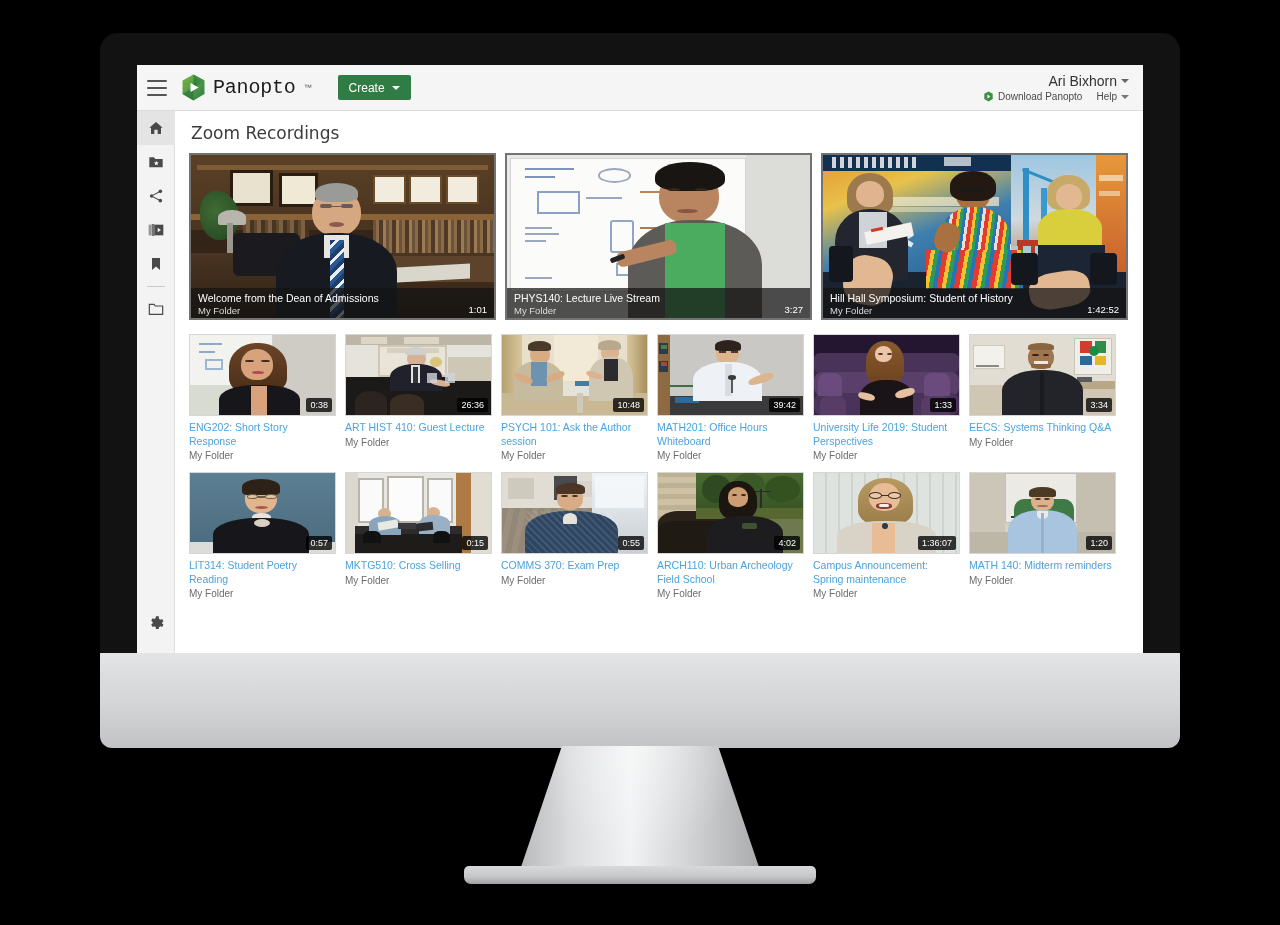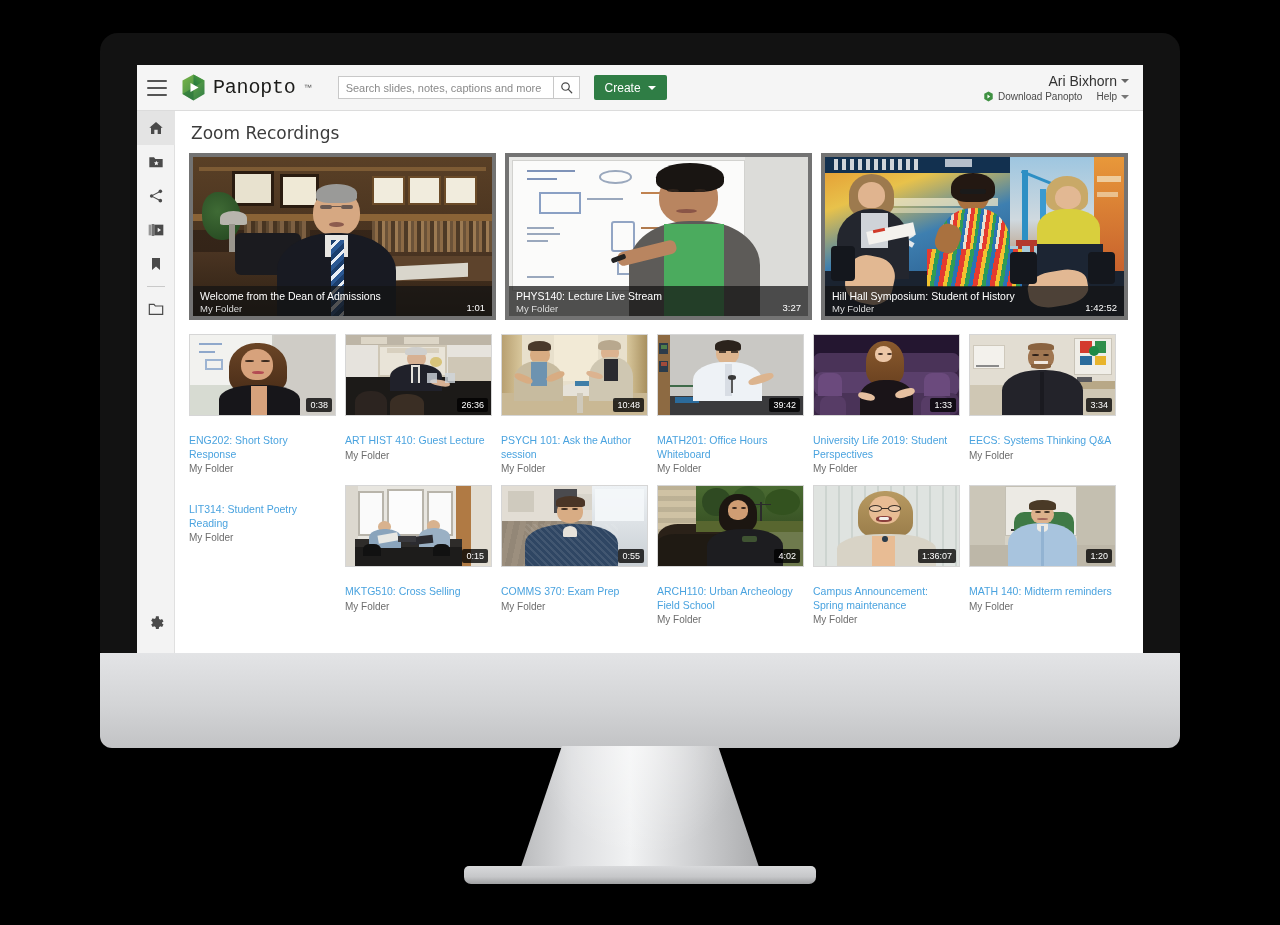--- a/index.html
+++ b/index.html
@@ -166,21 +166,21 @@
     margin: 0 0 10px 2px;
     font-family: "DejaVu Sans", sans-serif;
   }
 
   
   .featured-row { display: flex; gap: 9px; margin-bottom: 14px; }
   .featured-card {
     position: relative;
     width: 307px; height: 167px;
     overflow: hidden;
-    border: 4px solid #737373;
+    border: 2px solid #737373;
     cursor: pointer;
     background:#222;
   }
   .featured-card .thumb { position:absolute; inset:0; }
   .featured-overlay {
     position:absolute; left:0; right:0; bottom:0;
     height: 30px;
     background: rgba(20,20,20,0.72);
     color:#fff;
     padding: 2px 7px 0 7px;
@@ -202,21 +202,21 @@
   }
   .grid-thumb { position:absolute; inset:0; }
   .dur-badge {
     position:absolute; right:3px; bottom:3px;
     background: rgba(0,0,0,0.78);
     color:#fff; font-size:9px; line-height:12px;
     padding: 1px 4px; border-radius:2px;
   }
   .grid-title {
     font-size: 10.5px; line-height: 13.5px;
-    color: #4aa3df; margin-top: 18px;
+    color: #4aa3df; margin-top: 5px;
     max-width: 145px;
   }
   .grid-folder { font-size: 10px; line-height:13px; color:#6d6d6d; margin-top: 1px; }
 
   
   .scene { position:absolute; inset:0; overflow:hidden; }
   .scene i { position:absolute; display:block; }
 
   
   .sc-dean { background: linear-gradient(180deg,#3c2a1c 0%,#2e2015 100%); }
@@ -270,29 +270,20 @@
               </defs>
               <path d="M25 1 L47 13 L47 40 L25 53 L3 40 L3 13 Z" fill="url(#pg1)"></path>
               <path d="M25 1 L47 13 L25 27 Z" fill="url(#pg2)" opacity=".85"></path>
               <path d="M3 40 L25 27 L25 53 Z" fill="#1f6b38" opacity=".55"></path>
               <path d="M19 18 L35 27 L19 36 Z" fill="#ffffff"></path>
             </svg>
             <span class="brand-name">Panopto</span>
             <span class="brand-tm">™</span>
           </div>
 
-          <div class="search-wrap">
-            <input id="search-input" type="text" placeholder="Search slides, notes, captions and more" style="">
-            <button class="search-btn">
-              <svg width="13" height="13" viewBox="0 0 16 16">
-                <circle cx="6.8" cy="6.8" r="4.6" fill="none" stroke="#4a4a4a" stroke-width="1.5"></circle>
-                <line x1="10.3" y1="10.3" x2="14.4" y2="14.4" stroke="#4a4a4a" stroke-width="1.6" stroke-linecap="round"></line>
-              </svg>
-            </button>
-          </div>
 
           <button class="create-btn">
             <span>Create</span>
             <span class="caret-down"></span>
           </button>
 
           <div class="topbar-right">
             <div class="user-row">
               <span class="user-name">Ari Bixhorn</span>
               <span class="caret-down user-caret"></span>
@@ -675,20 +666,35 @@
                   <div class="dur-badge">3:34</div>
                 </div>
                 <div class="grid-title">EECS: Systems Thinking Q&amp;A</div>
                 <div class="grid-folder">My Folder</div>
               </div>
             </div>
 
             <div class="grid-row">
 
               <div class="grid-card">
+                <div class="grid-thumb-wrap">
+                  <div class="grid-thumb scene sc-blue">
+                    <i style="left:0;top:86%;width:100%;height:14%;background:#dcdcd8"></i>
+                    <i class="head" style="left:38%;top:12%;width:22%;height:38%;background:#e2b58e"></i>
+                    <i style="left:36%;top:8%;width:26%;height:20%;background:#2e2118;border-radius:50% 50% 18% 18%"></i>
+                    <i style="left:39%;top:26%;width:8%;height:7%;border:1.5px solid #6b5a44;border-radius:50%;background:rgba(255,255,255,.18)"></i>
+                    <i style="left:52%;top:26%;width:8%;height:7%;border:1.5px solid #6b5a44;border-radius:50%;background:rgba(255,255,255,.18)"></i>
+                    <i style="left:47%;top:29%;width:5%;height:1.5px;background:#6b5a44"></i>
+                    <i style="left:45%;top:41%;width:9%;height:4%;background:#a85a52;border-radius:50%"></i>
+                    <i style="left:43%;top:50%;width:13%;height:10%;background:#e8e4dd;border-radius:50% 50% 20% 20%"></i>
+                    <i class="body-sh" style="left:16%;top:56%;width:66%;height:44%;background:#17161a"></i>
+                    <i style="left:44%;top:58%;width:11%;height:10%;background:#d8cfc2;border-radius:50%"></i>
+                  </div>
+                  <div class="dur-badge">0:57</div>
+                </div>
                 <div class="grid-title">LIT314: Student Poetry Reading</div>
                 <div class="grid-folder">My Folder</div>
               </div>
 
               <div class="grid-card">
                 <div class="grid-thumb-wrap">
                   <div class="grid-thumb scene" style="background:#e8e6e0">
                     <i style="left:0;top:0;width:8%;height:100%;background:#dcd8cf"></i>
                     <i style="left:8%;top:6%;width:18%;height:56%;background:#fafafa;border:2px solid #b8b4aa"></i>
                     <i style="left:28%;top:4%;width:26%;height:58%;background:#fcfcfc;border:2px solid #b8b4aa"></i>

